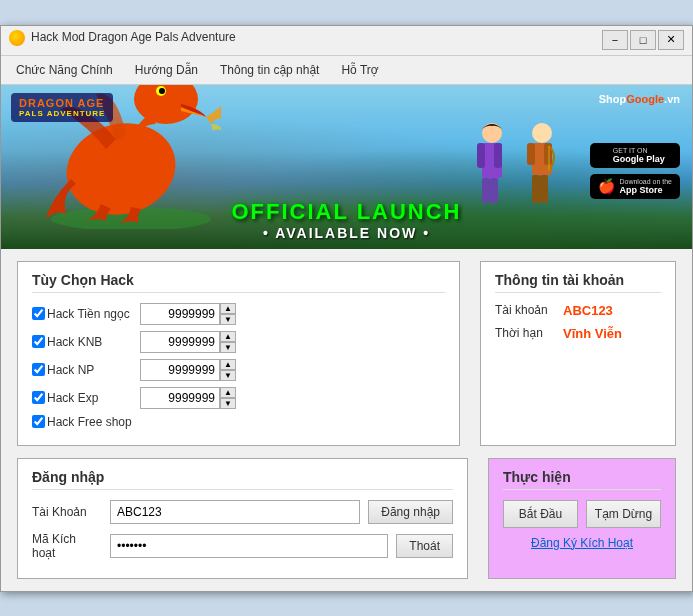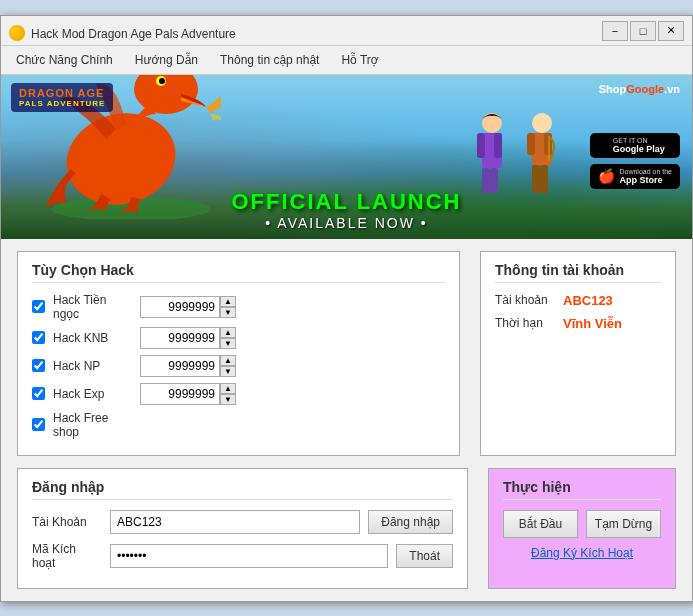--- a/index.html
+++ b/index.html
@@ -14,21 +14,21 @@
     .window {
       width: 693px;
       background: #f0f0f0;
       border: 1px solid #999;
       box-shadow: 2px 2px 8px rgba(0,0,0,0.4);
     }
     .title-bar {
       background: #f0f0f0;
       border-bottom: 1px solid #ccc;
       display: flex;
-      align-items: flex-end;
+      align-items: flex-start;
       padding: 4px 8px;
       height: 30px;
     }
     .title-bar-icon {
       width: 16px;
       height: 16px;
       background: radial-gradient(circle at 40% 40%, #ffd700, #ff8c00);
       border-radius: 50%;
       margin-right: 6px;
       flex-shrink: 0;
@@ -128,21 +128,21 @@
     }
     .launch-text .official {
       font-size: 22px;
       font-weight: 900;
       color: #00ff00;
       text-shadow: 2px 2px 4px rgba(0,0,0,0.8), 0 0 10px #00aa00;
       letter-spacing: 2px;
     }
     .launch-text .available {
       font-size: 14px;
-      font-weight: normal;
+      font-weight: bold;
       color: #ffffff;
       text-shadow: 1px 1px 2px rgba(0,0,0,0.8);
       letter-spacing: 2px;
     }
 
     
     .content {
       background: #f0f0f0;
       padding: 12px 16px;
     }
@@ -170,21 +170,21 @@
     }
     .hack-row {
       display: flex;
       align-items: center;
       margin-bottom: 6px;
       gap: 8px;
     }
     .hack-row label {
       display: flex;
       align-items: center;
-      gap: 8px;
+      gap: 2px;
       font-size: 12px;
       color: #333;
       width: 100px;
       cursor: pointer;
     }
     .hack-row input[type="checkbox"] {
       margin: 0;
     }
     .spin-container {
       display: flex;

